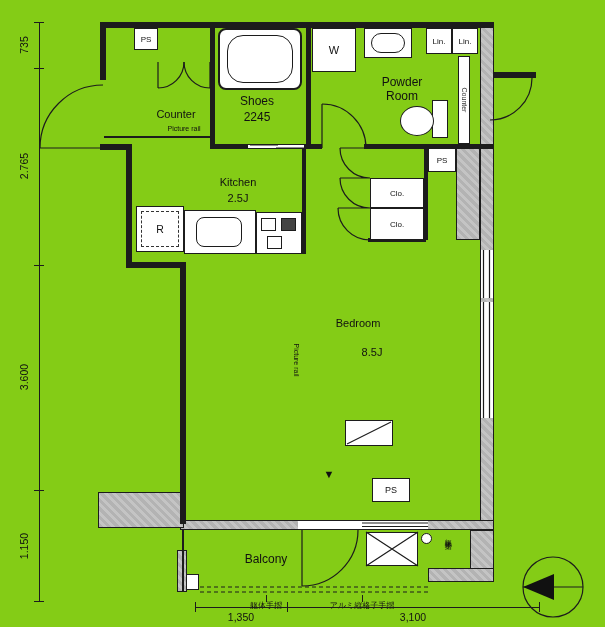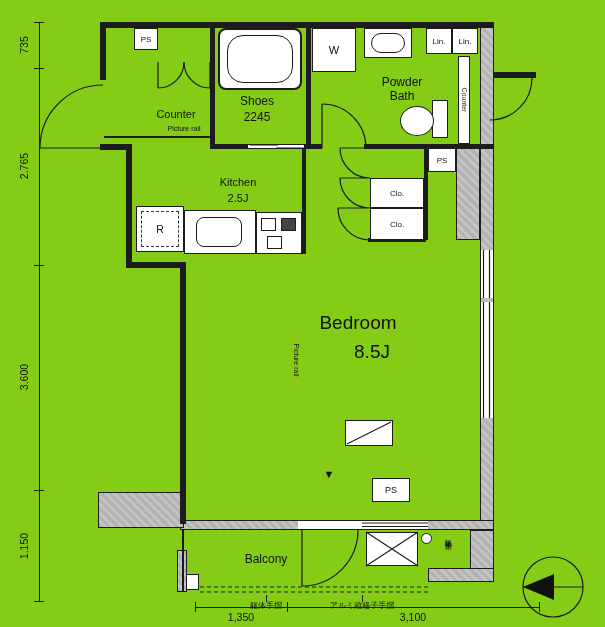--- a/index.html
+++ b/index.html
@@ -11,21 +11,21 @@
   .gap{position:absolute;background:#fff}
   .box{position:absolute;background:#fff;border:1.4px solid #1c1c1c;display:flex;align-items:center;justify-content:center;flex-direction:column}
   .dbox{position:absolute;background:#fff;border:1px dashed #333;display:flex;align-items:center;justify-content:center;flex-direction:column}
   .round{border-radius:50%}
   .lbl{position:absolute;white-space:nowrap;color:#111;line-height:1.1}
   .c{transform:translate(-50%,-50%)}
   .cr{transform:translate(-50%,-50%) rotate(-90deg)}
   .cr90{transform:translate(-50%,-50%) rotate(90deg)}
   .vjp{writing-mode:vertical-rl;letter-spacing:1px}
   .thin{position:absolute;background:#1c1c1c}
-  .f7{font-size:7px}.f8{font-size:8px}.f9{font-size:9px}.f10{font-size:10.5px}.f11{font-size:11px}.f12{font-size:12px}.f13{font-size:19px}
+  .f7{font-size:7px}.f8{font-size:8px}.f9{font-size:9px}.f10{font-size:10.5px}.f11{font-size:11px}.f12{font-size:12px}.f13{font-size:11px}
   svg.overlay{position:absolute;left:0;top:0;pointer-events:none}
   svg.overlay path,svg.overlay line,svg.overlay circle{fill:none;stroke:#1c1c1c;stroke-width:1.2}
 </style>
 </head>
 <body>
 
 <div class="stage">
 
   <div class="rc" style="left:480px;top:22px;width:14px;height:508px"></div>
   <div class="rc" style="left:180px;top:520px;width:314px;height:10px"></div>
@@ -128,21 +128,21 @@
     <circle cx="553" cy="587" r="30" stroke-width="2"></circle>
     <line x1="523" y1="587" x2="583" y2="587" stroke-width="1.2"></line>
     <polygon points="523,587 554,574 554,600" fill="#111" stroke="none"></polygon>
   </svg>
 
   <div class="lbl c f11" style="left:176px;top:114px">Counter</div>
   <div class="lbl c f7" style="left:184px;top:129px">Picture rail</div>
   <div class="lbl c f12" style="left:257px;top:102px">Shoes</div>
   <div class="lbl c f12" style="left:257px;top:118px">2245</div>
   <div class="lbl c f12" style="left:402px;top:83px">Powder</div>
-  <div class="lbl c f12" style="left:402px;top:97px">Bath</div>
+  <div class="lbl c f12" style="left:402px;top:97px">Room</div>
   <div class="lbl cr90 f7" style="left:464px;top:100px;color:#333">Counter</div>
   <div class="lbl c f11" style="left:238px;top:182px">Kitchen</div>
   <div class="lbl c f11" style="left:238px;top:198px">2.5J</div>
   <div class="lbl c f13" style="left:358px;top:323px">Bedroom</div>
   <div class="lbl c f13" style="left:372px;top:352px">8.5J</div>
   <div class="lbl cr90 f7" style="left:296px;top:360px">Picture rail</div>
   <div class="lbl c f12" style="left:266px;top:560px">Balcony</div>
   <div class="lbl c f11" style="left:329px;top:474px">▼</div>
   <div class="lbl vjp f7" style="left:444px;top:534px;height:48px">躯体手摺</div>
   <div class="lbl c f8" style="left:266px;top:606px">躯体手摺</div>

